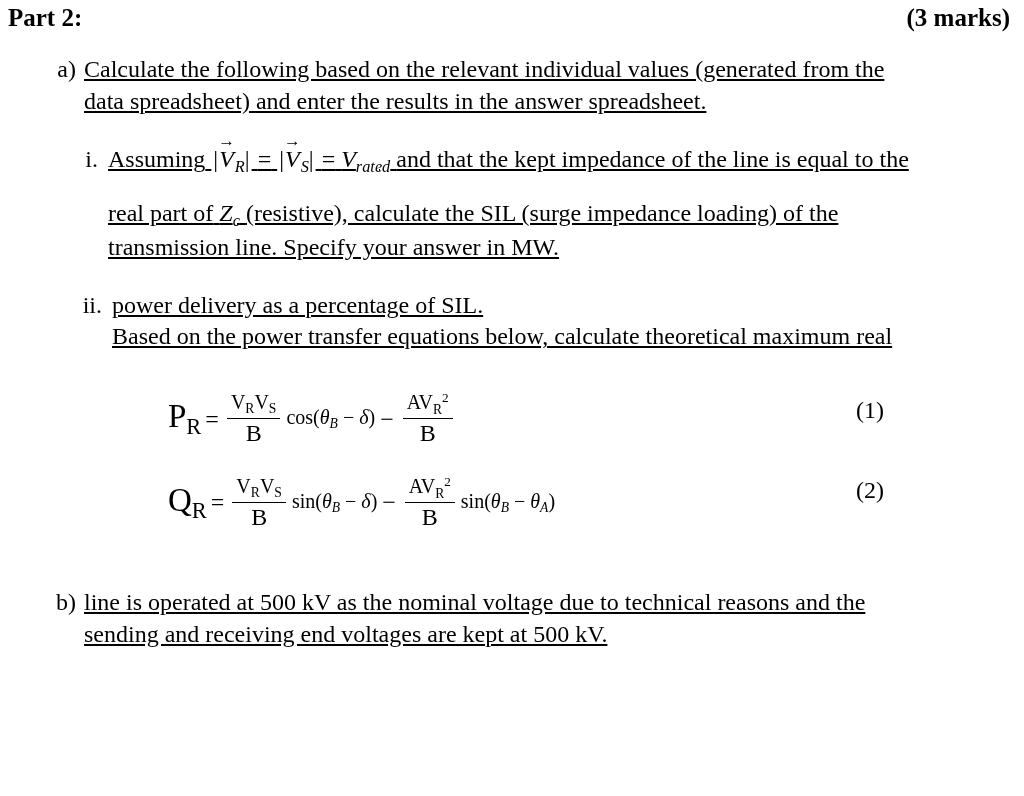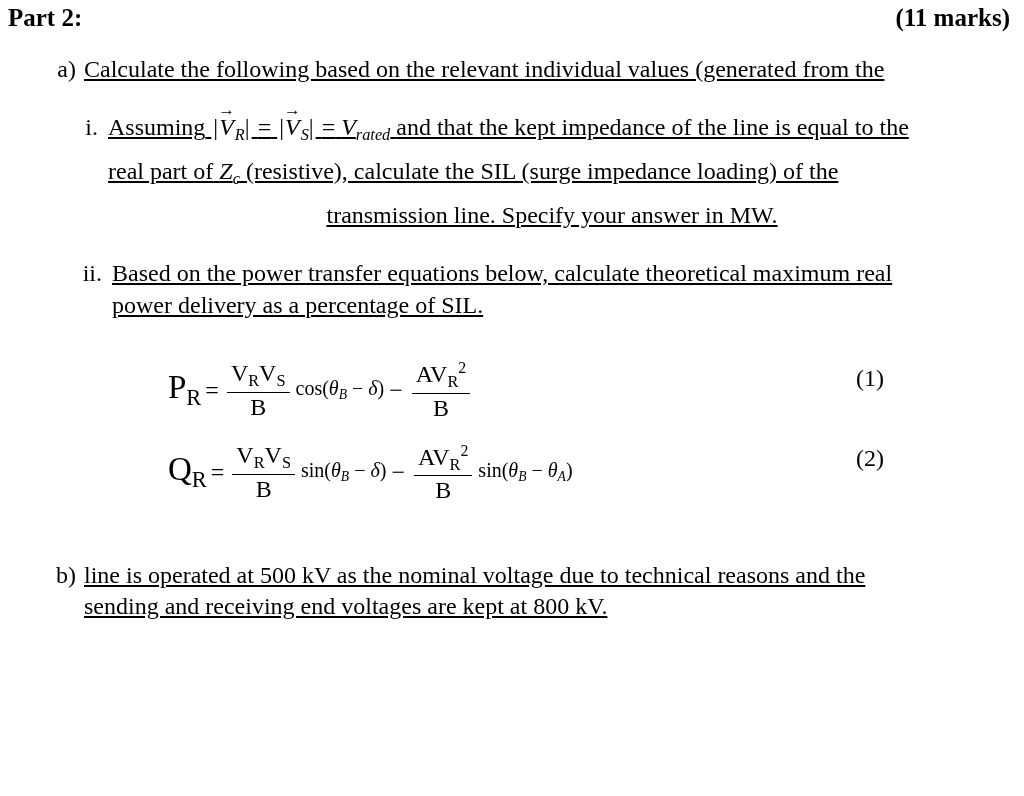--- a/index.html
+++ b/index.html
@@ -102,21 +102,21 @@
   
   .equations {
     margin-top: 38px;
     position: relative;
   }
   .eq-row {
     display: flex;
     align-items: center;
     font-size: 24px;
   }
-  .eq-row + .eq-row { margin-top: 20px; }
+  .eq-row + .eq-row { margin-top: 28px; }
   .eq-content {
     margin-left: 168px;
     display: flex;
     align-items: center;
     white-space: nowrap;
   }
   .eq-num {
     position: absolute;
     right: 140px;
     font-size: 24px;
@@ -131,21 +131,21 @@
   .frac {
     display: inline-flex;
     flex-direction: column;
     align-items: center;
     vertical-align: middle;
     margin: 0 4px;
     line-height: 1.12;
   }
   .frac .num {
     padding: 0 4px 1px 4px;
-    font-size: 24px;
+    font-size: 20px;
   }
   .frac .den {
     border-top: 1.4px solid #000;
     padding: 1px 4px 0 4px;
     font-size: 24px;
     width: 100%;
     text-align: center;
     box-sizing: border-box;
   }
   .fn {
@@ -156,56 +156,57 @@
 
   .gap-b { margin-top: 56px; }
 </style>
 </head>
 <body>
 
 <div class="page">
 
   <div class="header-row">
     <span>Part 2:</span>
-    <span>(11 marks)</span>
+    <span>(3 marks)</span>
   </div>
 
   <div class="item level-a">
     <span class="marker">a)</span>
     <span class="body-text">
       <span class="sub-line">Calculate the following based on the relevant individual values (generated from the</span>
+      <span class="sub-line">data spreadsheet) and enter the results in the answer spreadsheet.</span>
     </span>
   </div>
 
   <div class="item level-i">
     <span class="marker">i.</span>
     <span class="body-text">
       <span class="sub-line">
         <span>Assuming</span>
         <span class="bar-v">|<span class="vecwrap"><span class="arrow">→</span><span class="mathit">V</span></span><span class="sub">R</span>|</span>
         <span>=</span>
         <span class="bar-v">|<span class="vecwrap"><span class="arrow">→</span><span class="mathit">V</span></span><span class="sub">S</span>|</span>
         <span>=</span>
         <span class="mathit">V</span><span class="sub">rated</span>
         <span>and that the kept impedance of the line is equal to the</span>
       </span>
-      <span class="sub-line" style="margin-top:10px;">
+      <span class="sub-line" style="margin-top:20px;">
         <span>real part of</span>
         <span class="mathit">Z</span><span class="sub">c</span>
         <span>(resistive), calculate the SIL (surge impedance loading) of the</span>
       </span>
-      <span class="sub-line" style="margin-top:10px;text-align:center;">transmission line. Specify your answer in MW.</span>
+      <span class="sub-line" style="">transmission line. Specify your answer in MW.</span>
     </span>
   </div>
 
   <div class="item level-i" style="">
     <span class="marker" style="width:32px;">ii.</span>
     <span class="body-text">
+      <span class="sub-line">power delivery as a percentage of SIL.</span>
       <span class="sub-line">Based on the power transfer equations below, calculate theoretical maximum real</span>
-      <span class="sub-line">power delivery as a percentage of SIL.</span>
     </span>
   </div>
 
   <div class="equations">
 
     <div class="eq-row">
       <span class="eq-content">
         <span class="lhs"><span>P</span><span class="subn">R</span></span>
         <span style="margin:0 4px;">=</span>
         <span class="frac">
@@ -240,17 +241,17 @@
       </span>
       <span class="eq-num two">(2)</span>
     </div>
 
   </div>
 
   <div class="item level-b gap-b">
     <span class="marker">b)</span>
     <span class="body-text">
       <span class="sub-line">line is operated at 500 kV as the nominal voltage due to technical reasons and the</span>
-      <span class="sub-line">sending and receiving end voltages are kept at 800 kV.</span>
+      <span class="sub-line">sending and receiving end voltages are kept at 500 kV.</span>
     </span>
   </div>
 
 </div>
 
 </body></html>

